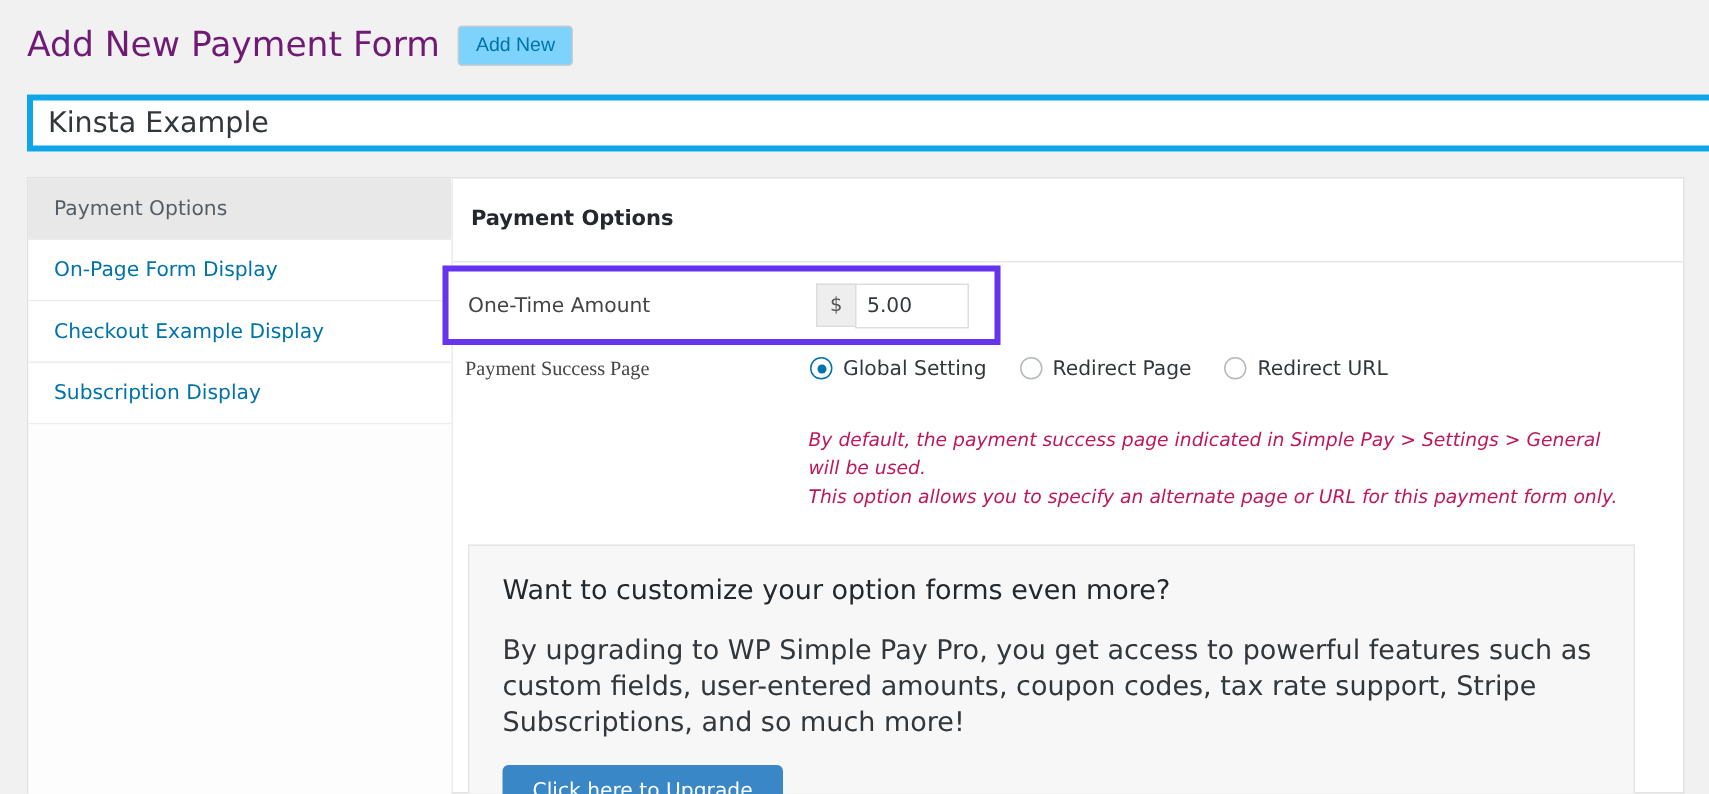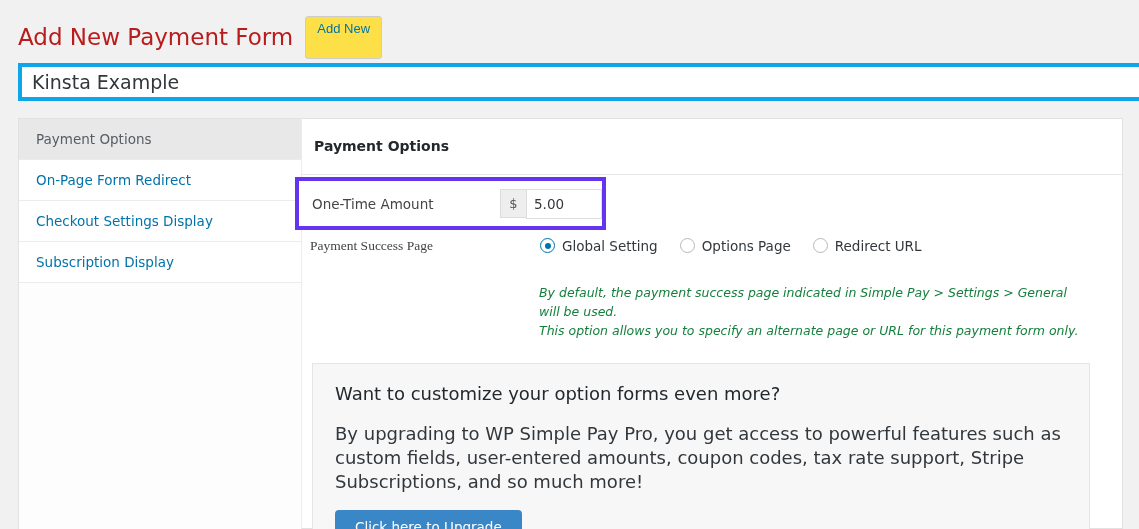--- a/index.html
+++ b/index.html
@@ -20,31 +20,31 @@
     position: absolute;
     left: 18px;
     top: 16px;
     display: flex;
     align-items: center;
     gap: 12px;
   }
   .page-title {
     font-size: 23px;
     font-weight: 400;
-    color: #b91c1c;
+    color: #701a75;
     line-height: 29px;
     white-space: nowrap;
   }
   .add-new-button {
     font-size: 13px;
     color: #0073aa;
-    background: #fde047;
+    background: #7dd3fc;
     border: 1px solid #ccc;
     border-radius: 3px;
-    padding: 4px 11px 21px 11px;
+    padding: 4px 11px 5px 11px;
     line-height: 16px;
     cursor: pointer;
     white-space: nowrap;
   }
 
   
   .title-input {
     position: absolute;
     left: 18px;
     top: 63px;
@@ -116,21 +116,21 @@
   .panel-divider {
     margin-top: 18px;
     border-top: 1px solid #e8e8e8;
   }
 
   
   .amount-highlight {
     position: absolute;
     left: 295px;
     top: 177px;
-    width: 311px;
+    width: 372px;
     height: 53px;
     box-sizing: border-box;
     border: 4px solid #6633ee;
     background: #fff;
   }
   .amount-row {
     display: flex;
     align-items: center;
     height: 100%;
     padding-left: 13px;
@@ -219,21 +219,21 @@
     background: #0073aa;
   }
 
   .help-text {
     position: absolute;
     left: 539px;
     top: 283px;
     width: 545px;
     font-size: 12.5px;
     font-style: italic;
-    color: #15803d;
+    color: #be185d;
     line-height: 19px;
   }
 
   
   .promo-box {
     position: absolute;
     left: 312px;
     top: 363px;
     width: 778px;
     height: 166px;
@@ -278,24 +278,24 @@
   <button class="add-new-button">Add New</button>
 </div>
 
 <input class="title-input" type="text" value="Kinsta Example" style="">
 
 <div class="sidebar">
   <div class="sidebar-item active">
     <span>Payment Options</span>
   </div>
   <div class="sidebar-item">
-    <span>On-Page Form Redirect</span>
+    <span>On-Page Form Display</span>
   </div>
   <div class="sidebar-item">
-    <span>Checkout Settings Display</span>
+    <span>Checkout Example Display</span>
   </div>
   <div class="sidebar-item">
     <span>Subscription Display</span>
   </div>
   <div class="sidebar-filler"></div>
 </div>
 
 <div class="main-panel">
   <div class="panel-heading">Payment Options</div>
   <div class="panel-divider"></div>
@@ -313,21 +313,21 @@
 
 <div class="success-row">
   <span class="success-label">Payment Success Page</span>
   <span class="radio-group">
     <span class="radio-option selected">
       <span class="radio-mark"></span>
       <span>Global Setting</span>
     </span>
     <span class="radio-option">
       <span class="radio-mark"></span>
-      <span>Options Page</span>
+      <span>Redirect Page</span>
     </span>
     <span class="radio-option">
       <span class="radio-mark"></span>
       <span>Redirect URL</span>
     </span>
   </span>
 </div>
 
 <div class="help-text">
   <div>By default, the payment success page indicated in Simple Pay &gt; Settings &gt; General will be used.</div>

